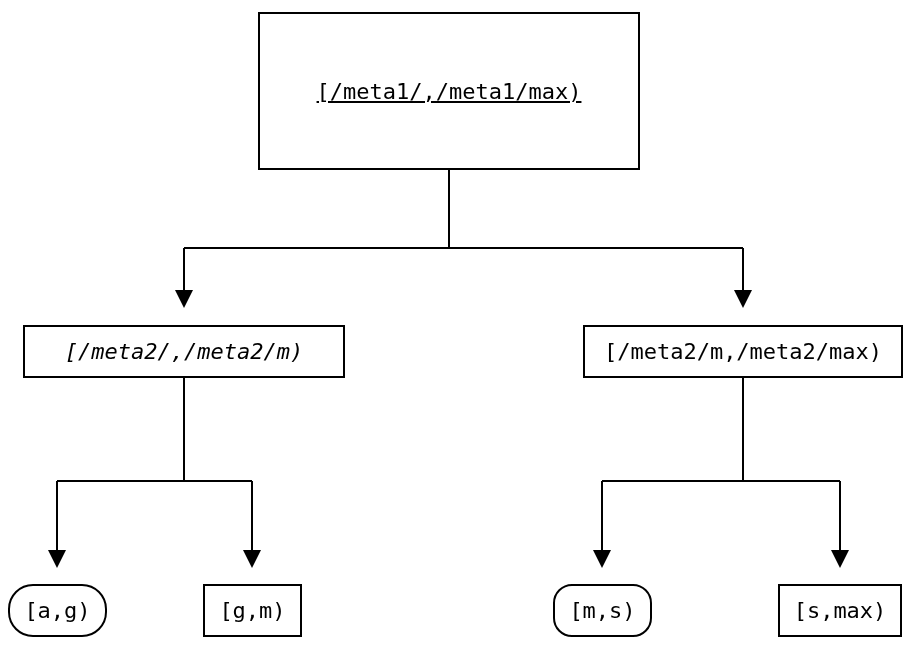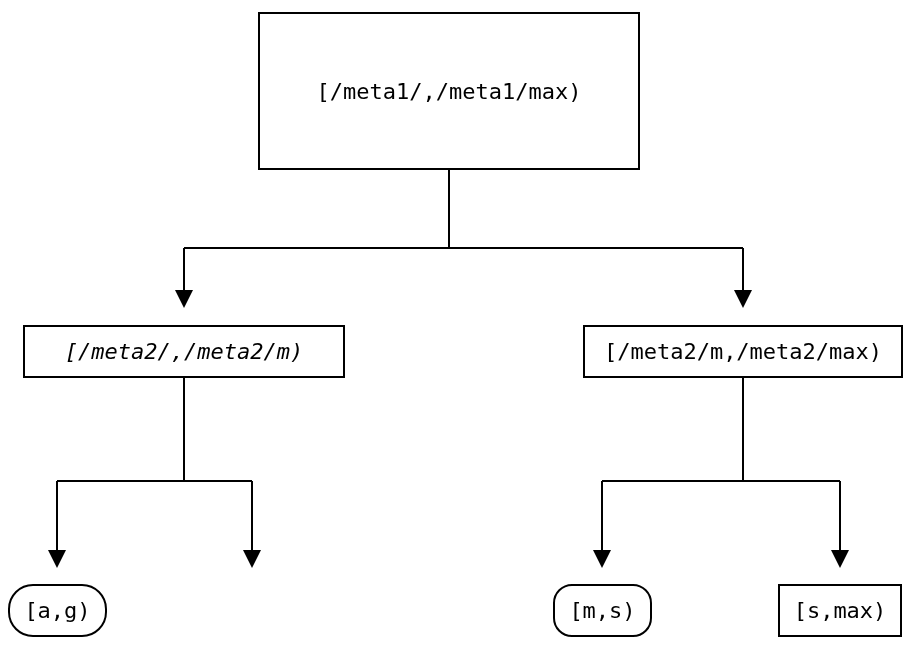--- a/index.html
+++ b/index.html
@@ -26,21 +26,21 @@
     background: #ffffff;
     display: flex;
     align-items: center;
     justify-content: center;
     font-family: "DejaVu Sans Mono", "Liberation Mono", monospace;
     font-size: 22px;
     font-weight: 400;
     color: #000000;
     white-space: nowrap;
   }
-  #node-root      { left: 258px; top: 12px;  width: 382px; height: 158px; }
+  #node-root      { left: 258px; top: 12px;  width: 382px; height: 158px; text-decoration: underline; }
   #node-l1-left   { left: 23px;  top: 325px; width: 322px; height: 53px; font-style: italic; }
   #node-l1-right  { left: 583px; top: 325px; width: 320px; height: 53px; }
   #node-leaf-ag   { left: 8px;   top: 584px; width: 99px;  height: 53px; border-radius: 25px; }
   #node-leaf-gm   { left: 203px; top: 584px; width: 99px;  height: 53px; }
   #node-leaf-ms   { left: 553px; top: 584px; width: 99px;  height: 53px; border-radius: 19px; }
   #node-leaf-smax { left: 778px; top: 584px; width: 124px; height: 53px; }
 </style>
 </head>
 <body>
 
@@ -75,18 +75,19 @@
   </svg>
 
   <div class="node" id="node-root">[/meta1/,/meta1/max)</div>
 
   <div class="node" id="node-l1-left">[/meta2/,/meta2/m)</div>
 
   <div class="node" id="node-l1-right">[/meta2/m,/meta2/max)</div>
 
   <div class="node" id="node-leaf-ag">[a,g)</div>
 
+  <div class="node" id="node-leaf-gm">[g,m)</div>
 
   <div class="node" id="node-leaf-ms">[m,s)</div>
 
   <div class="node" id="node-leaf-smax">[s,max)</div>
 
 </div>
 
 </body></html>

